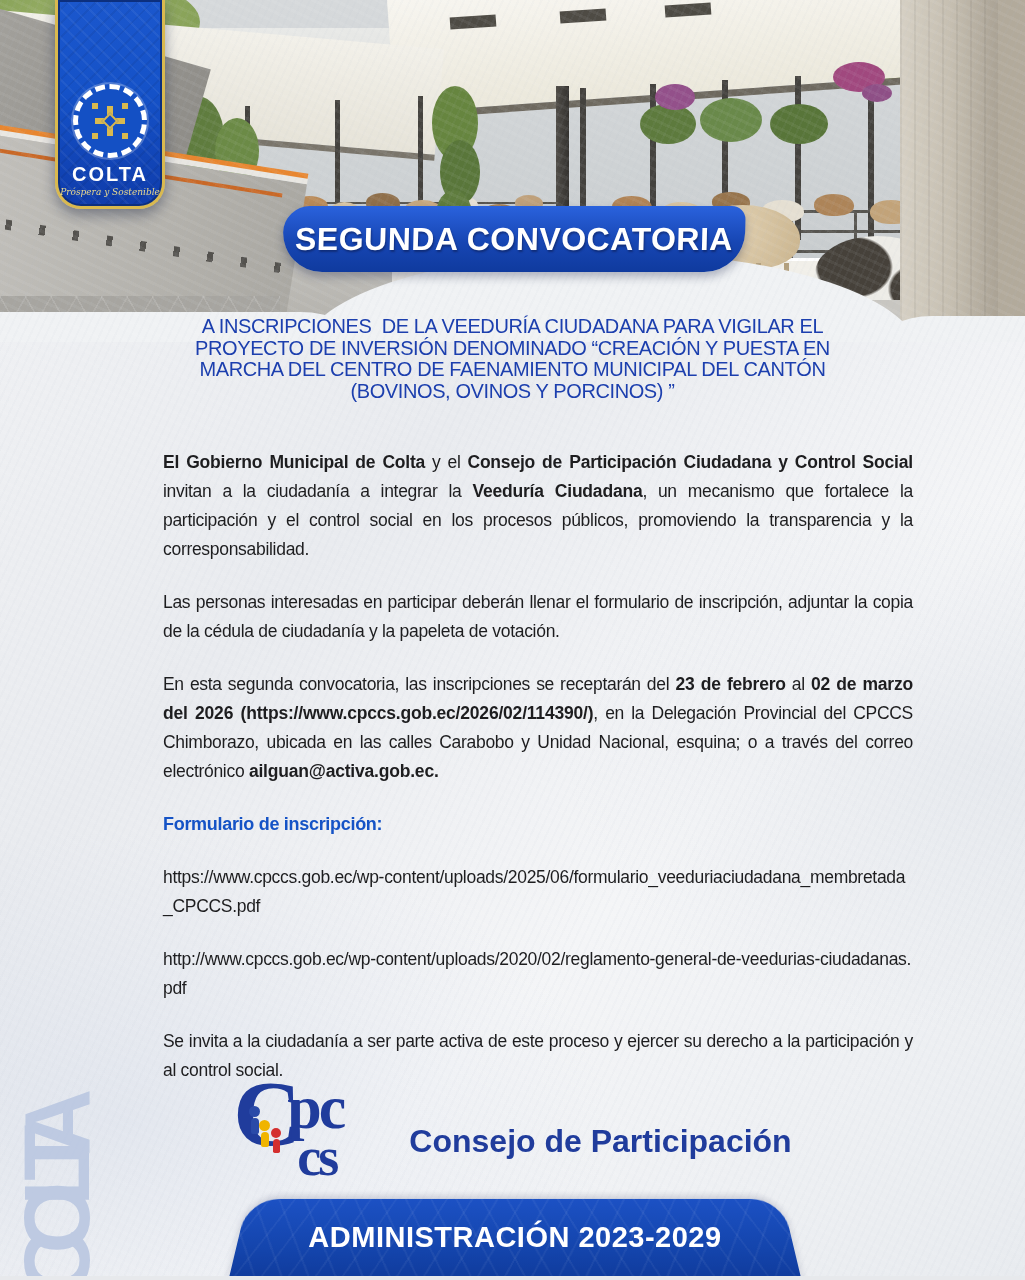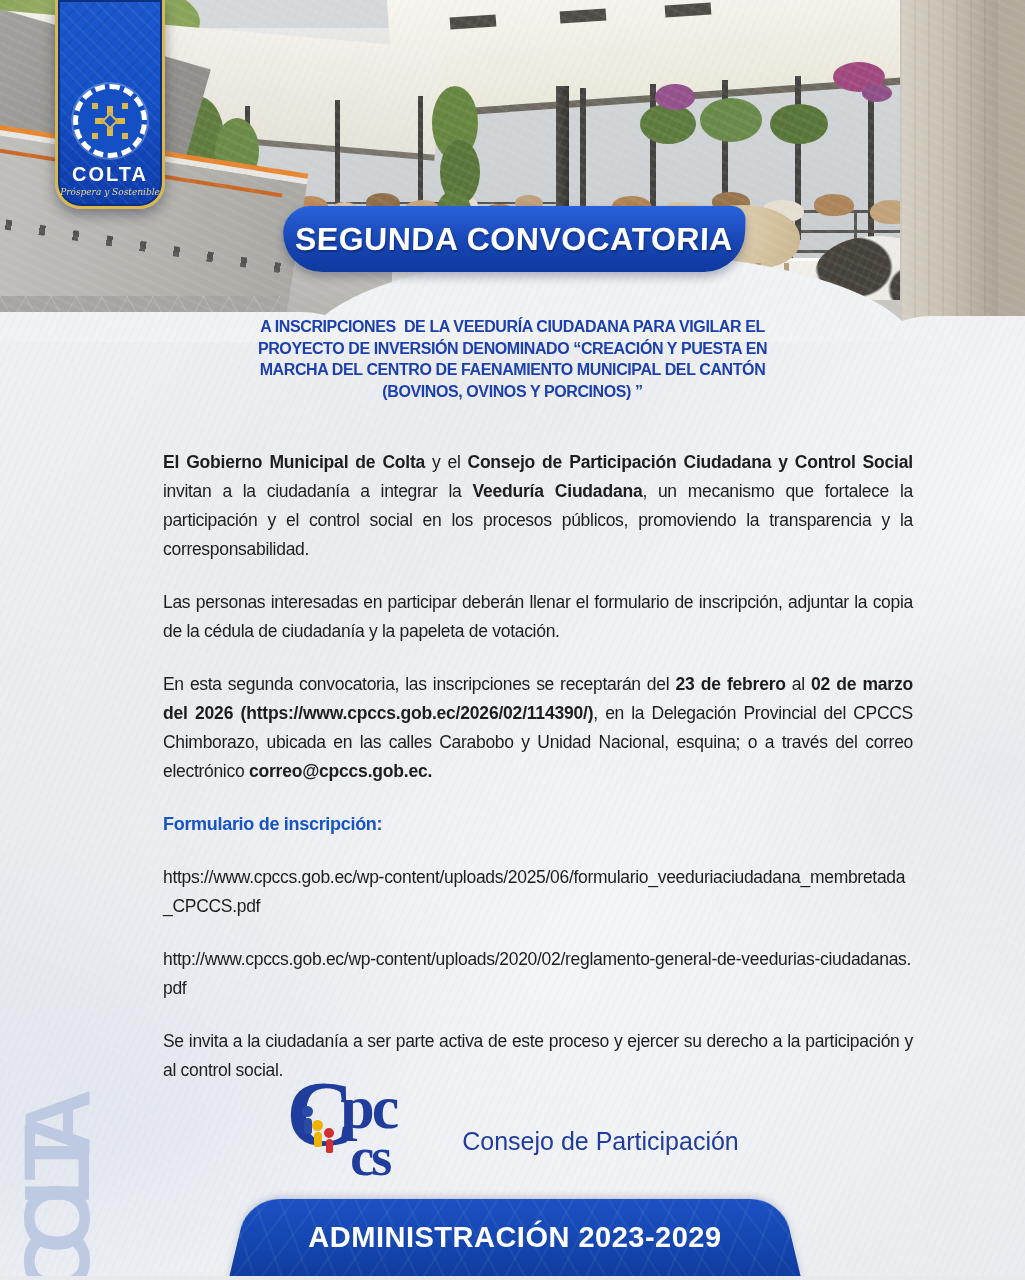--- a/index.html
+++ b/index.html
@@ -46,42 +46,42 @@
   .banner{position:absolute;left:283px;top:206px;width:462px;height:66px;z-index:8;
     background:linear-gradient(180deg,#2a62dd 0%,var(--banner_blue,#1746b3) 55%,#0f3a9e 100%);
     border-radius:30px 16px 46px 46px;transform:skewX(-1.5deg);
     box-shadow:0 5px 10px rgba(20,30,70,.3);
     display:flex;align-items:center;justify-content:center;}
   .banner-title{color:#fff;font-weight:bold;font-size:32px;letter-spacing:.5px;
     text-shadow:1px 2px 2px rgba(10,20,60,.45);white-space:pre;}
 
   
   .heading{position:absolute;left:0;right:0;top:316px;z-index:7;text-align:center;
-    color:var(--heading_blue,#1c3fae);font-weight:bold;font-size:16px;line-height:21.5px;letter-spacing:-.4px;}
+    color:var(--heading_blue,#1c3fae);font-weight:normal;font-size:20px;line-height:21.5px;letter-spacing:-.4px;}
   .heading-line{white-space:pre;}
 
   
   .body-col{position:absolute;left:163px;top:448px;width:750px;z-index:7;
     color:var(--text_dark,#1d1d1f);font-size:17.5px;line-height:29px;letter-spacing:-.3px;}
   .body-col p{margin:0 0 24px 0;text-align:justify;}
   .body-col p b{letter-spacing:-.2px;}
   .sec-title{color:var(--link_blue,#1553c6);font-weight:bold;margin:0 0 1px 0;font-size:18px;}
   .sec-url{margin:0 0 24px 0;word-break:break-all;text-align:left;}
 
   
   .cpccs-row{position:absolute;left:0;right:0;top:1082px;z-index:7;display:flex;align-items:center;justify-content:center;gap:26px;}
   .cpccs-logo{position:relative;width:150px;height:118px;color:var(--cpccs_blue,#203c9c);
     font-family:"Liberation Serif",serif;font-weight:bold;}
   .cl-c{position:absolute;left:0;top:-16px;font-size:94px;line-height:94px;}
   .cl-pc{position:absolute;left:54px;top:-6px;font-size:62px;line-height:62px;letter-spacing:-3px;}
   .cl-cs{position:absolute;left:64px;top:44px;font-size:54px;line-height:62px;letter-spacing:-3px;}
   .person{position:absolute;}
   .person i{display:block;border-radius:50%;}
   .person u{display:block;border-radius:4px 4px 2px 2px;margin:1px auto 0 auto;}
-  .cpccs-name{color:var(--cpccs_blue,#1d3e9e);font-weight:normal;font-size:25px;line-height:32px;}
+  .cpccs-name{color:var(--cpccs_blue,#1d3e9e);font-weight:bold;font-size:32px;line-height:32px;}
 
   
   .footer-banner{position:absolute;left:228px;bottom:-6px;width:574px;height:92px;z-index:6;
     background:
       repeating-linear-gradient(62deg, rgba(255,255,255,.05) 0 2px, transparent 2px 24px),
       repeating-linear-gradient(-62deg, rgba(255,255,255,.05) 0 2px, transparent 2px 24px),
       linear-gradient(180deg,#1c51c4,var(--footer_blue,#1445ad) 60%,#0f3a9b);
     border-radius:34px 34px 0 0;
     transform:perspective(300px) rotateX(14deg);transform-origin:50% 100%;
     box-shadow:0 -3px 8px rgba(20,30,70,.18);}
@@ -222,21 +222,21 @@
   <div class="heading">
     <div class="heading-line">A INSCRIPCIONES  DE LA VEEDURÍA CIUDADANA PARA VIGILAR EL</div>
     <div class="heading-line">PROYECTO DE INVERSIÓN DENOMINADO “CREACIÓN Y PUESTA EN</div>
     <div class="heading-line">MARCHA DEL CENTRO DE FAENAMIENTO MUNICIPAL DEL CANTÓN</div>
     <div class="heading-line">(BOVINOS, OVINOS Y PORCINOS) ”</div>
   </div>
 
   <div class="body-col">
     <p><b>El Gobierno Municipal de Colta</b><span> y el </span><b>Consejo de Participación Ciudadana y Control Social</b><span> invitan a la ciudadanía a integrar la </span><b>Veeduría Ciudadana</b><span>, un mecanismo que fortalece la participación y el control social en los procesos públicos, promoviendo la transparencia y la corresponsabilidad.</span></p>
     <p><span>Las personas interesadas en participar deberán llenar el formulario de inscripción, adjuntar la copia de la cédula de ciudadanía y la papeleta de votación.</span></p>
-    <p><span>En esta segunda convocatoria, las inscripciones se receptarán del </span><b>23 de febrero</b><span> al </span><b>02 de marzo del 2026 (https://www.cpccs.gob.ec/2026/02/114390/)</b><span>, en la Delegación Provincial del CPCCS Chimborazo, ubicada en las calles Carabobo y Unidad Nacional, esquina; o a través del correo electrónico </span><b>correo@cpccs.gob.ec.</b></p>
+    <p><span>En esta segunda convocatoria, las inscripciones se receptarán del </span><b>23 de febrero</b><span> al </span><b>02 de marzo del 2026 (https://www.cpccs.gob.ec/2026/02/114390/)</b><span>, en la Delegación Provincial del CPCCS Chimborazo, ubicada en las calles Carabobo y Unidad Nacional, esquina; o a través del correo electrónico </span><b>ailguan@activa.gob.ec.</b></p>
 
     <p class="sec-title">Formulario de inscripción:</p>
     <p class="sec-url">https://www.cpccs.gob.ec/wp-content/uploads/2025/06/formulario_veeduriaciudadana_membretada_CPCCS.pdf</p>
 
     <p class="sec-url">http://www.cpccs.gob.ec/wp-content/uploads/2020/02/reglamento-general-de-veedurias-ciudadanas.pdf</p>
 
     <p style="margin-top:10px;"><span>Se invita a la ciudadanía a ser parte activa de este proceso y ejercer su derecho a la participación y al control social.</span></p>
   </div>
 
   <div class="cpccs-row">

